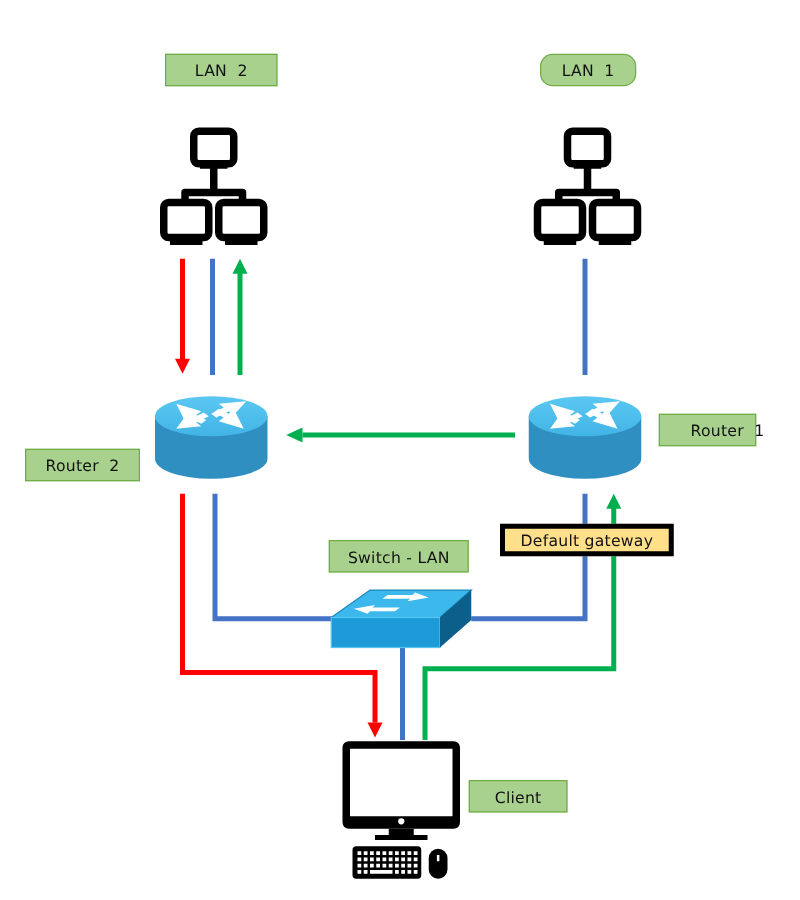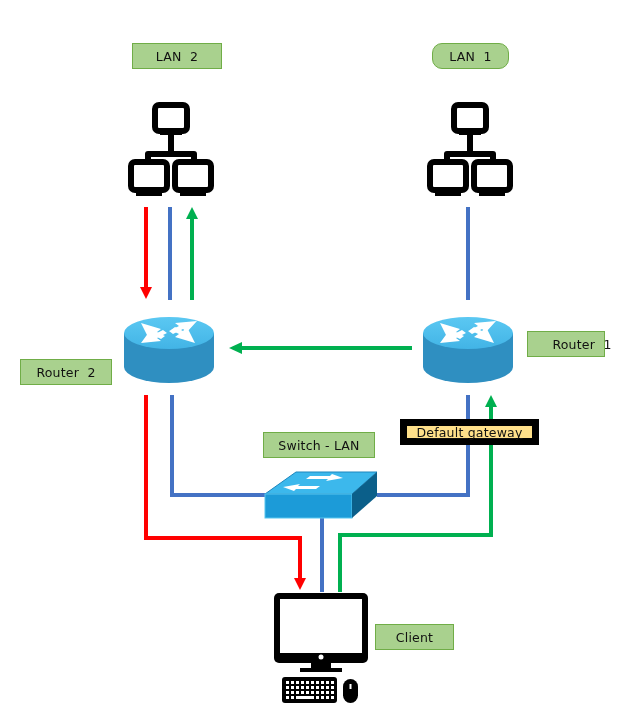--- a/index.html
+++ b/index.html
@@ -4,21 +4,21 @@
   <style>
     html, body { margin: 0; padding: 0; background: #ffffff; }
     body { width: 640px; height: 720px; position: relative; overflow: hidden;
            font-family: "DejaVu Sans", sans-serif; }
     .label {
       position: absolute; height: 26px; box-sizing: border-box;
       background: #a9d18e; border: 1px solid #70ad47;
       font-size: 12.5px; color: #111; display: flex; align-items: center; justify-content: center;
       letter-spacing: 0.2px; white-space: pre;
     }
-    .label.gw { background: #ffd966; border-color: #f4b183; background: #ffe08a; border: 7px solid #000000; text-decoration: underline; }
+    .label.gw { background: #ffd966; border-color: #f4b183; background: #ffe08a; border: 4px solid #000000; }
     svg.diagram { position: absolute; left: 0; top: 0; }
   </style>
 </head>
 <body>
 
 <svg class="diagram" width="640" height="720" viewBox="0 0 640 720">
   <defs>
     <linearGradient id="rtop" x1="0" y1="0" x2="0" y2="1">
       <stop offset="0" stop-color="#5bc8f2"></stop>
       <stop offset="1" stop-color="#42b4e6"></stop>

